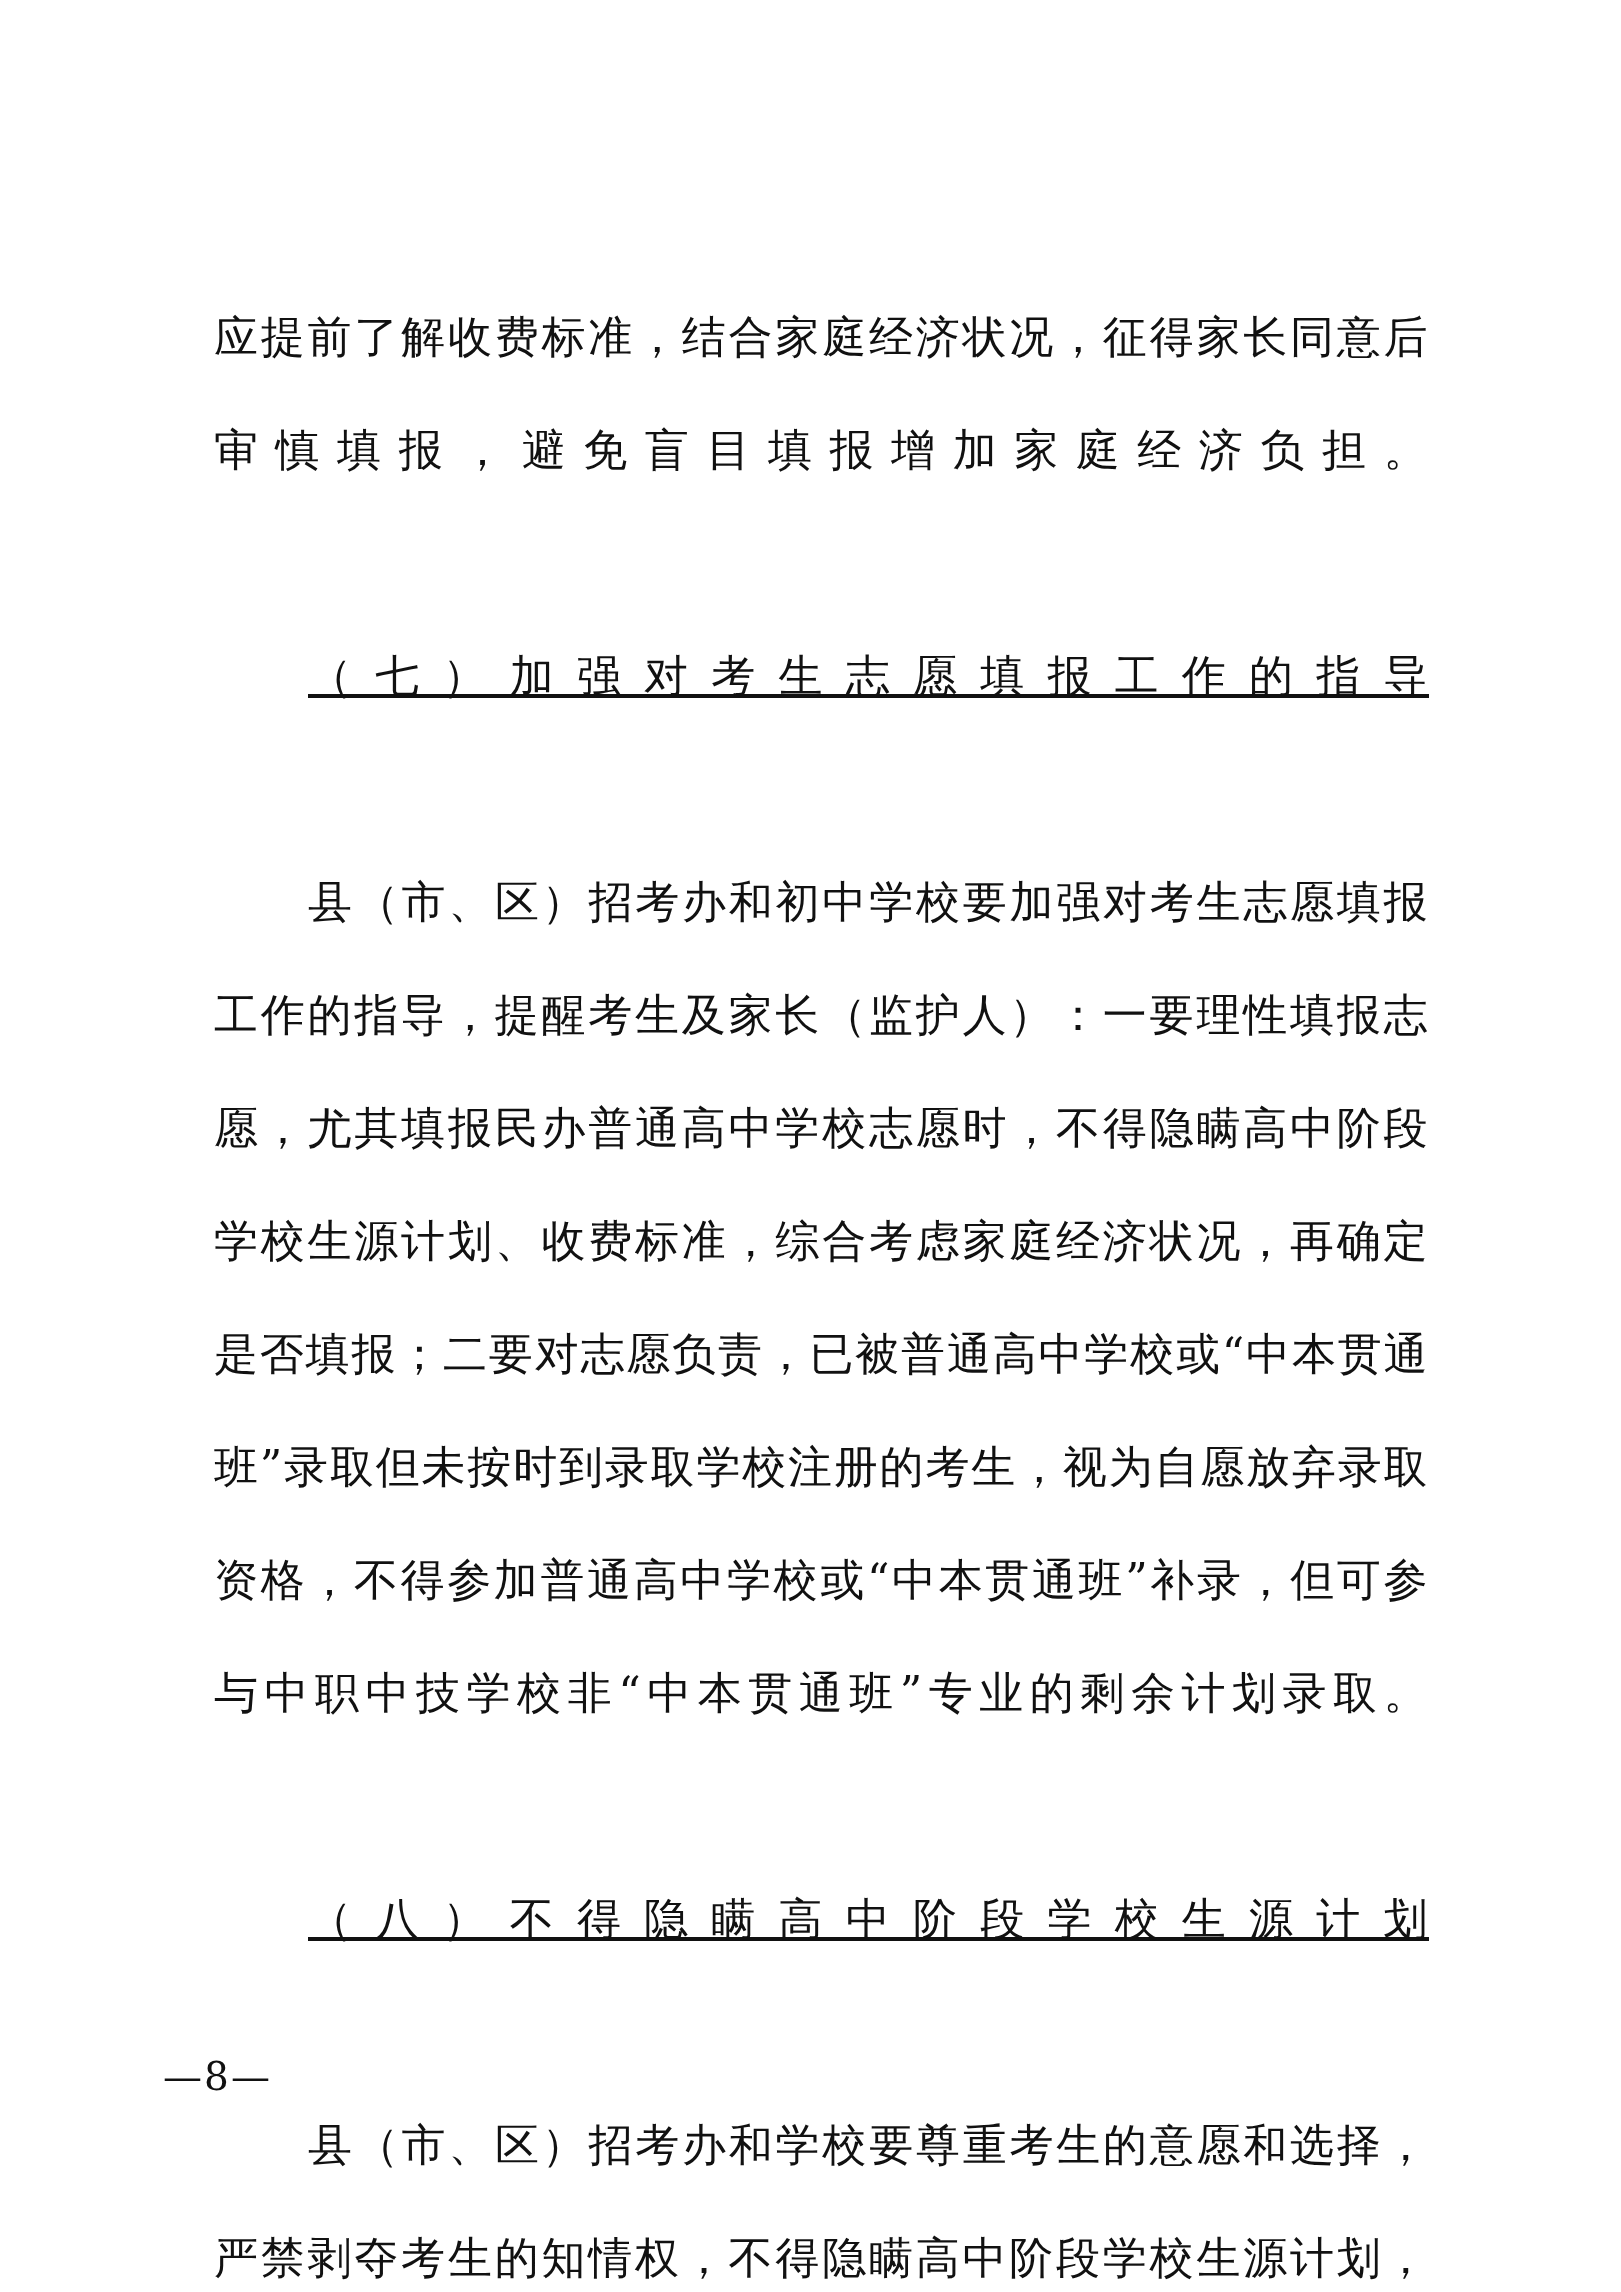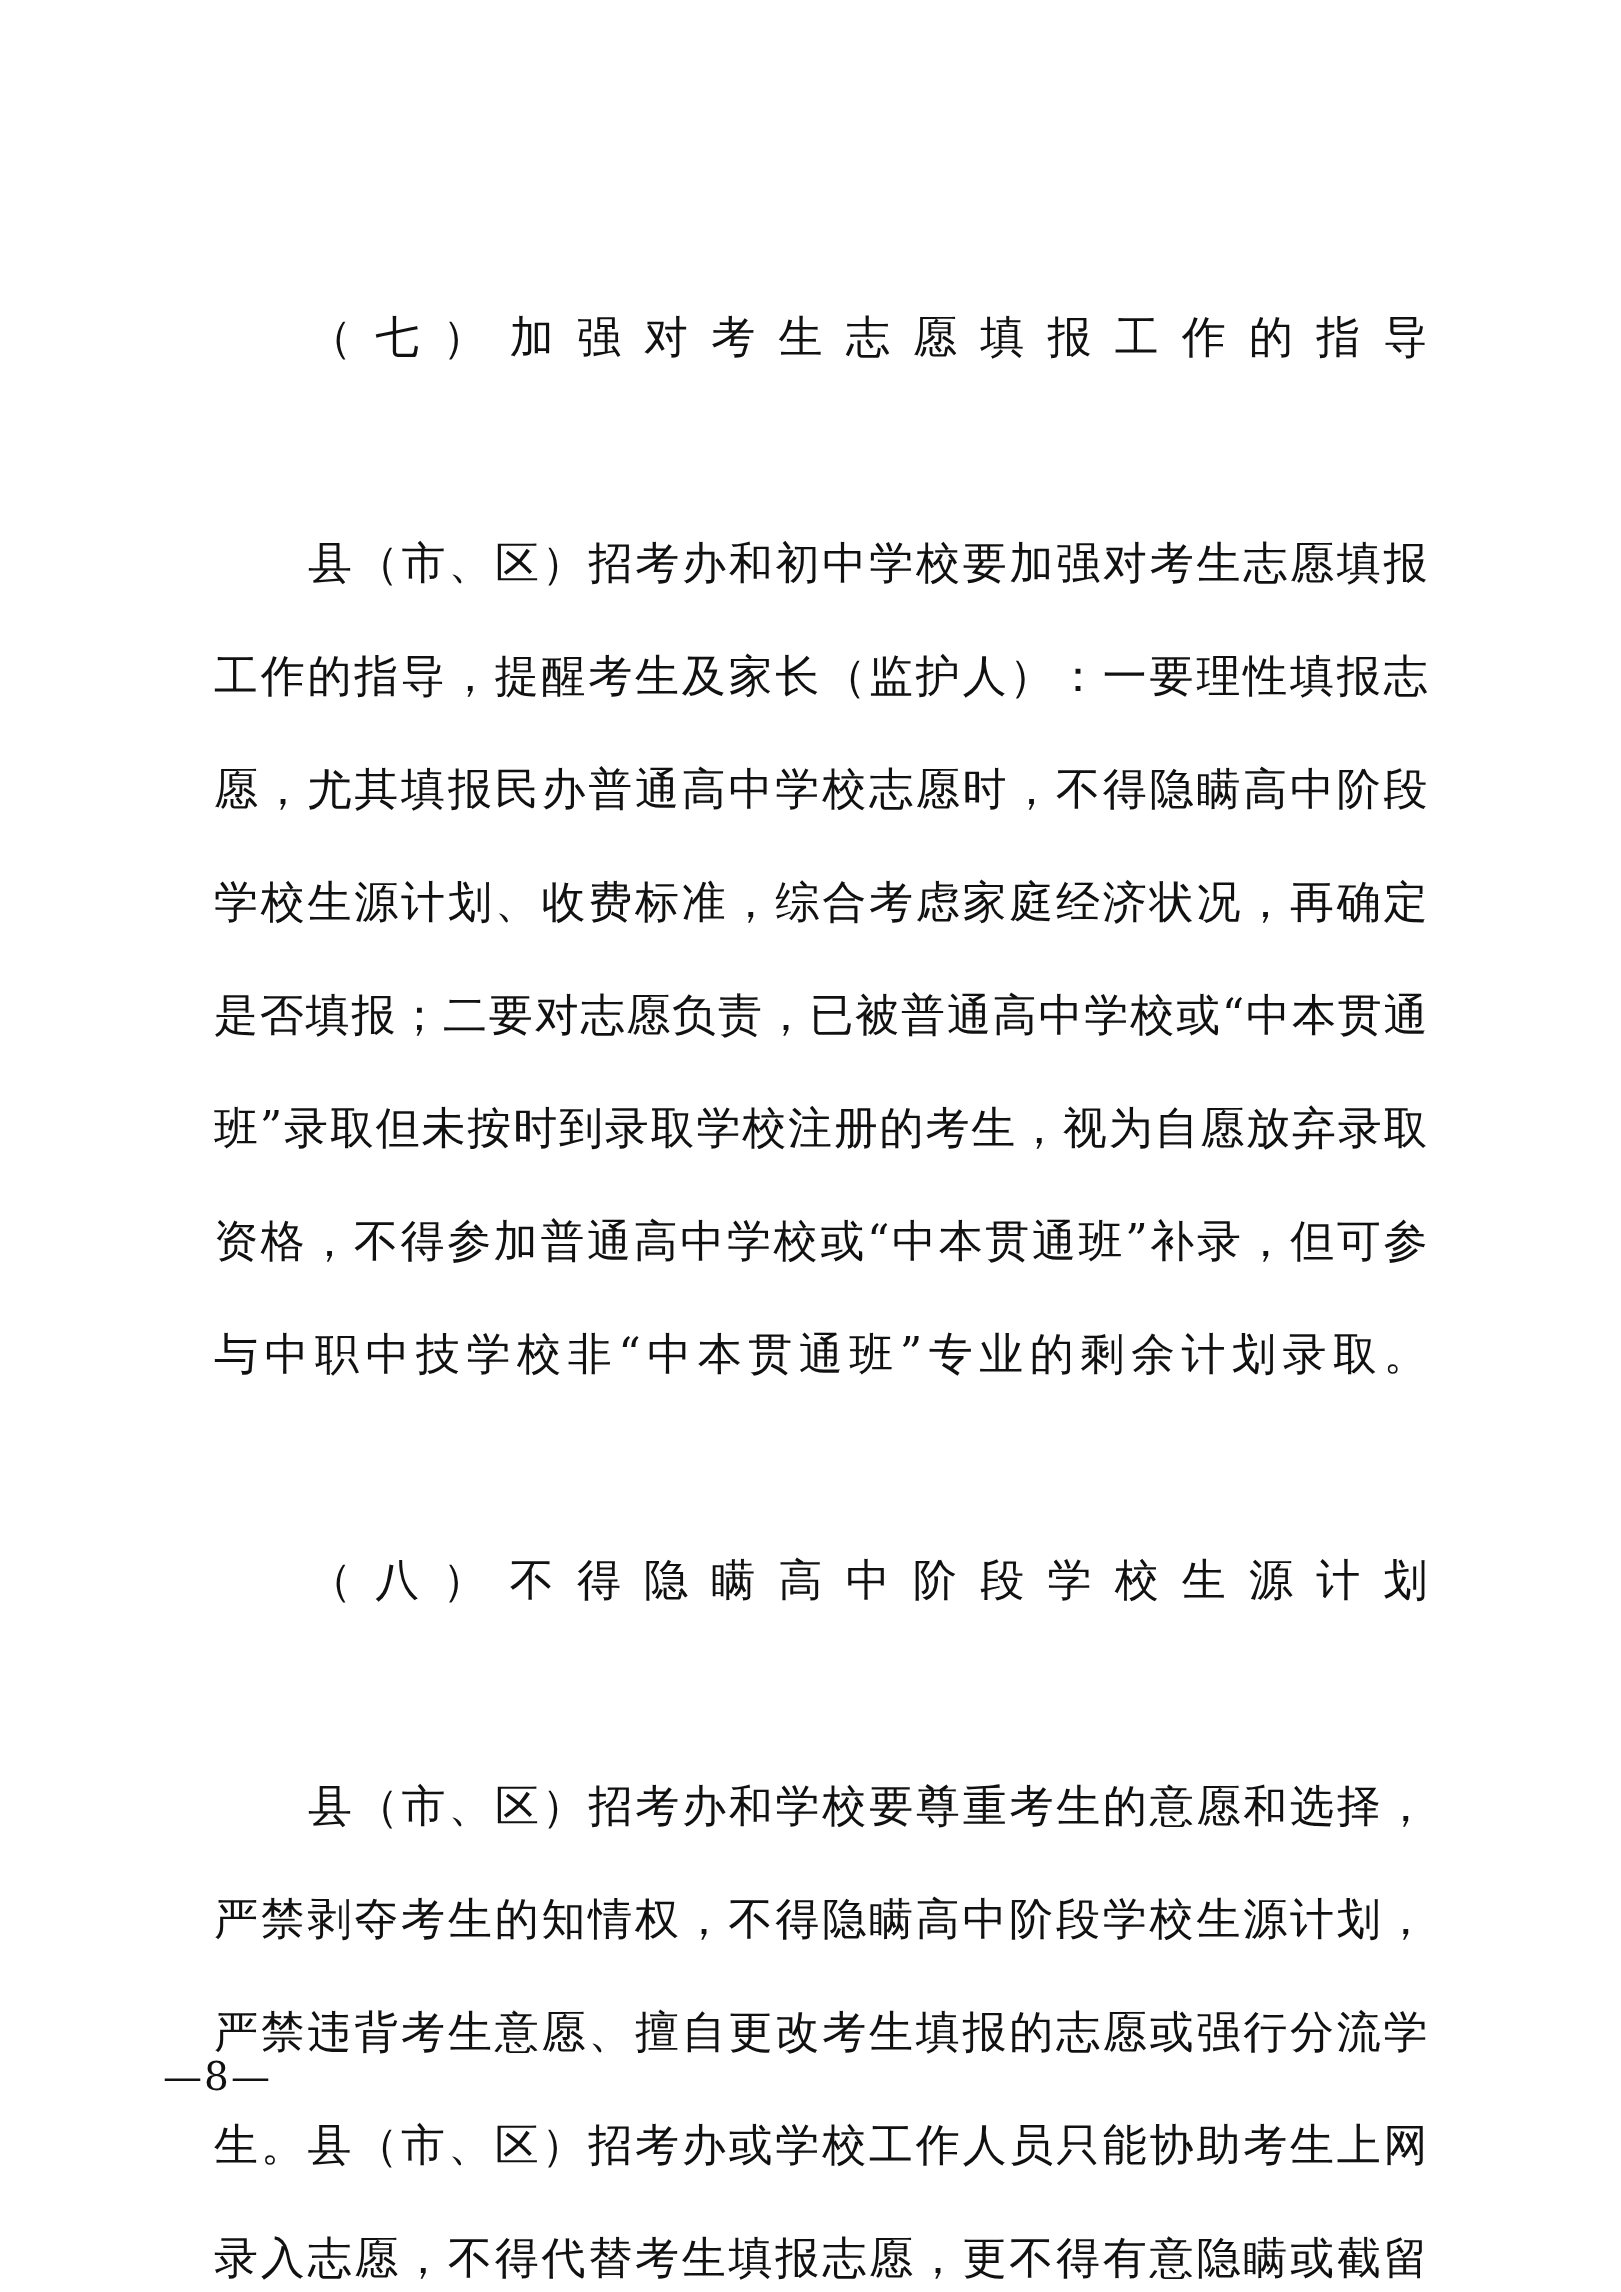--- a/index.html
+++ b/index.html
@@ -42,20 +42,21 @@
     white-space: normal;
     word-break: break-all;
   }
 
   .para.indent {
     text-indent: 94px;
   }
 
   .para.heading {
     text-indent: 94px;
+    text-decoration: underline;
   }
 
   
   .para::after {
     content: "";
     display: inline-block;
     width: 100%;
   }
 
   .footer {
@@ -77,20 +78,21 @@
     font-family: "DejaVu Serif", "Liberation Serif", serif;
   }
 </style>
 </head>
 <body>
 
 <div class="page">
 
   <div class="doc-body">
 
+    <p class="para">应提前了解收费标准，结合家庭经济状况，征得家长同意后审慎填报，避免盲目填报增加家庭经济负担。</p>
 
     <p class="para heading">（七）加强对考生志愿填报工作的指导</p>
 
     <p class="para indent">县（市、区）招考办和初中学校要加强对考生志愿填报工作的指导，提醒考生及家长（监护人）：一要理性填报志愿，尤其填报民办普通高中学校志愿时，不得隐瞒高中阶段学校生源计划、收费标准，综合考虑家庭经济状况，再确定是否填报；二要对志愿负责，已被普通高中学校或“中本贯通班”录取但未按时到录取学校注册的考生，视为自愿放弃录取资格，不得参加普通高中学校或“中本贯通班”补录，但可参与中职中技学校非“中本贯通班”专业的剩余计划录取。</p>
 
     <p class="para heading">（八）不得隐瞒高中阶段学校生源计划</p>
 
     <p class="para indent">县（市、区）招考办和学校要尊重考生的意愿和选择，严禁剥夺考生的知情权，不得隐瞒高中阶段学校生源计划，严禁违背考生意愿、擅自更改考生填报的志愿或强行分流学生。县（市、区）招考办或学校工作人员只能协助考生上网录入志愿，不得代替考生填报志愿，更不得有意隐瞒或截留考生志愿。</p>
 
   </div>

